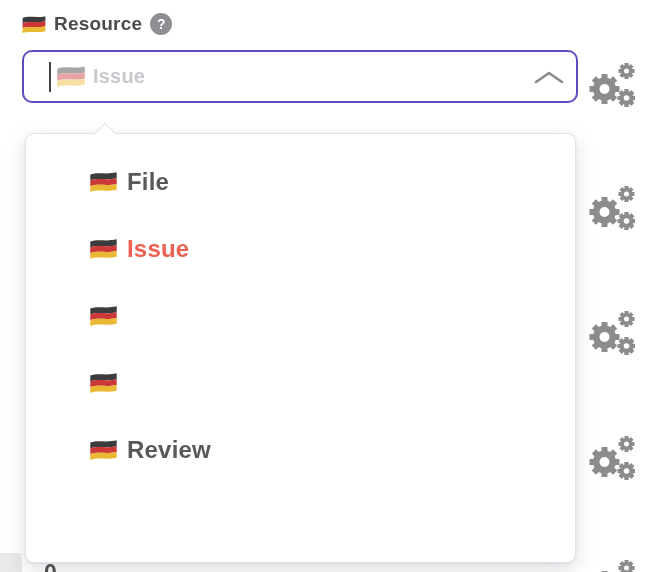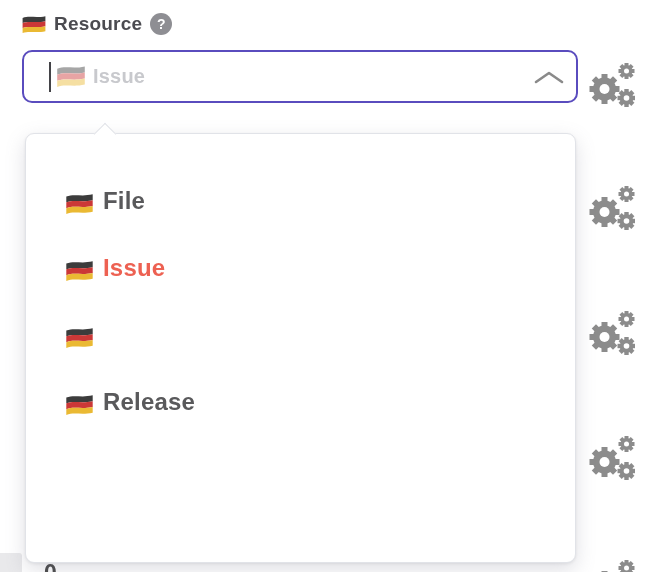--- a/index.html
+++ b/index.html
@@ -57,22 +57,22 @@
     border:1px solid #e1e3e8;border-radius:9px;
     box-shadow:0 7px 20px rgba(110,110,130,.22),0 1px 3px rgba(0,0,0,.07);
     padding-top:14px;z-index:5;
   }
   .dropdown .notch{
     position:absolute;top:-8.5px;left:71px;width:15px;height:15px;
     background:#fff;border-left:1px solid #e1e3e8;border-top:1px solid #e1e3e8;
     transform:rotate(45deg);
   }
   .option{
-    height:67px;display:flex;align-items:flex-end;
-    padding-left:40px;gap:10px;cursor:pointer;
+    height:67px;display:flex;align-items:center;
+    padding-left:64px;gap:10px;cursor:pointer;
     font-size:24px;font-weight:700;color:#59595b;letter-spacing:.2px;
   }
   .option.selected{color:#ed6152;}
   .option .flag{flex:none;}
   
   .bg-left-block{
     position:absolute;left:0;top:553px;width:22px;height:19px;
     background:#e9e9eb;border-top-right-radius:3px;
   }
   .bg-zero{
@@ -191,17 +191,24 @@
         </svg>
     </span>
   </div>
 
   <div class="option">
     <span class="flag" style="line-height:0">
       <svg width="27" height="22" viewBox="0 0 30 25">
           <use href="#deflag"></use>
         </svg>
     </span>
-    <span>Release</span>
-  </div>
-
+  </div>
+
+  <div class="option">
+    <span class="flag" style="line-height:0">
+      <svg width="27" height="22" viewBox="0 0 30 25">
+          <use href="#deflag"></use>
+        </svg>
+    </span>
+    <span>Review</span>
+  </div>
 
 </div>
 
 </body></html>

